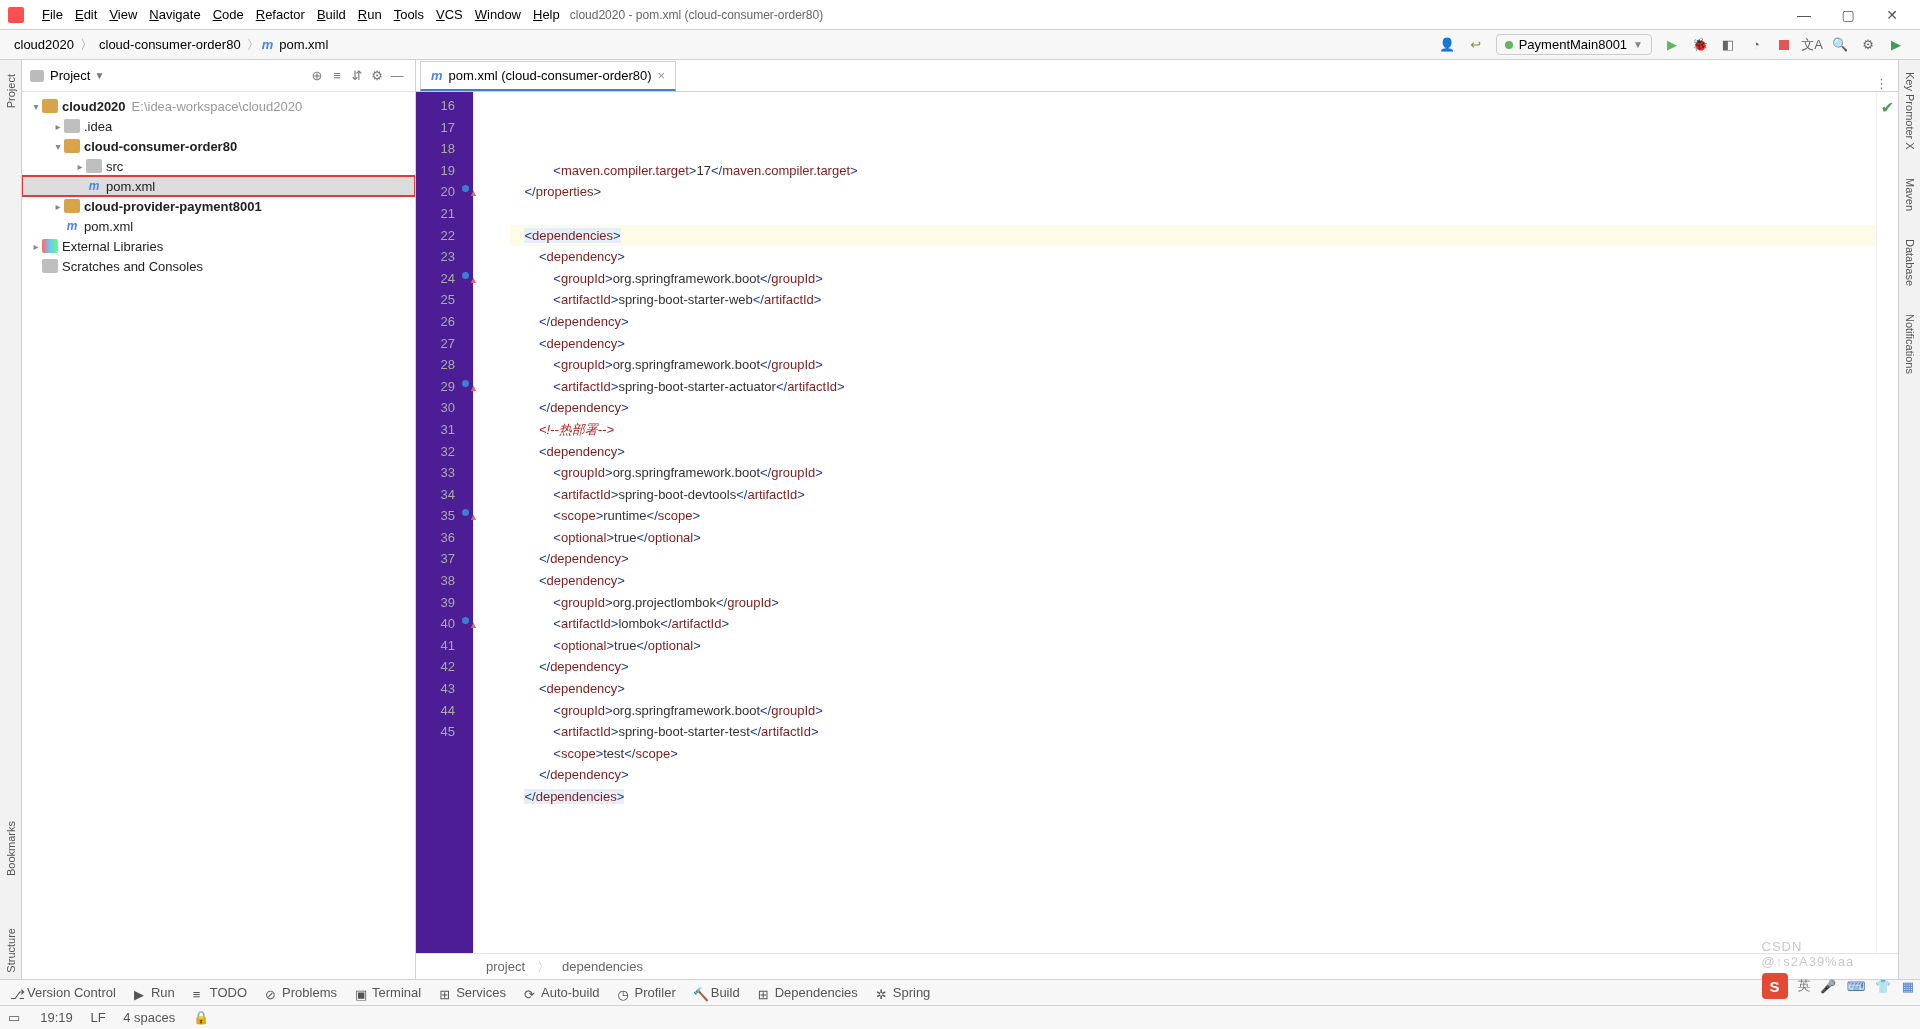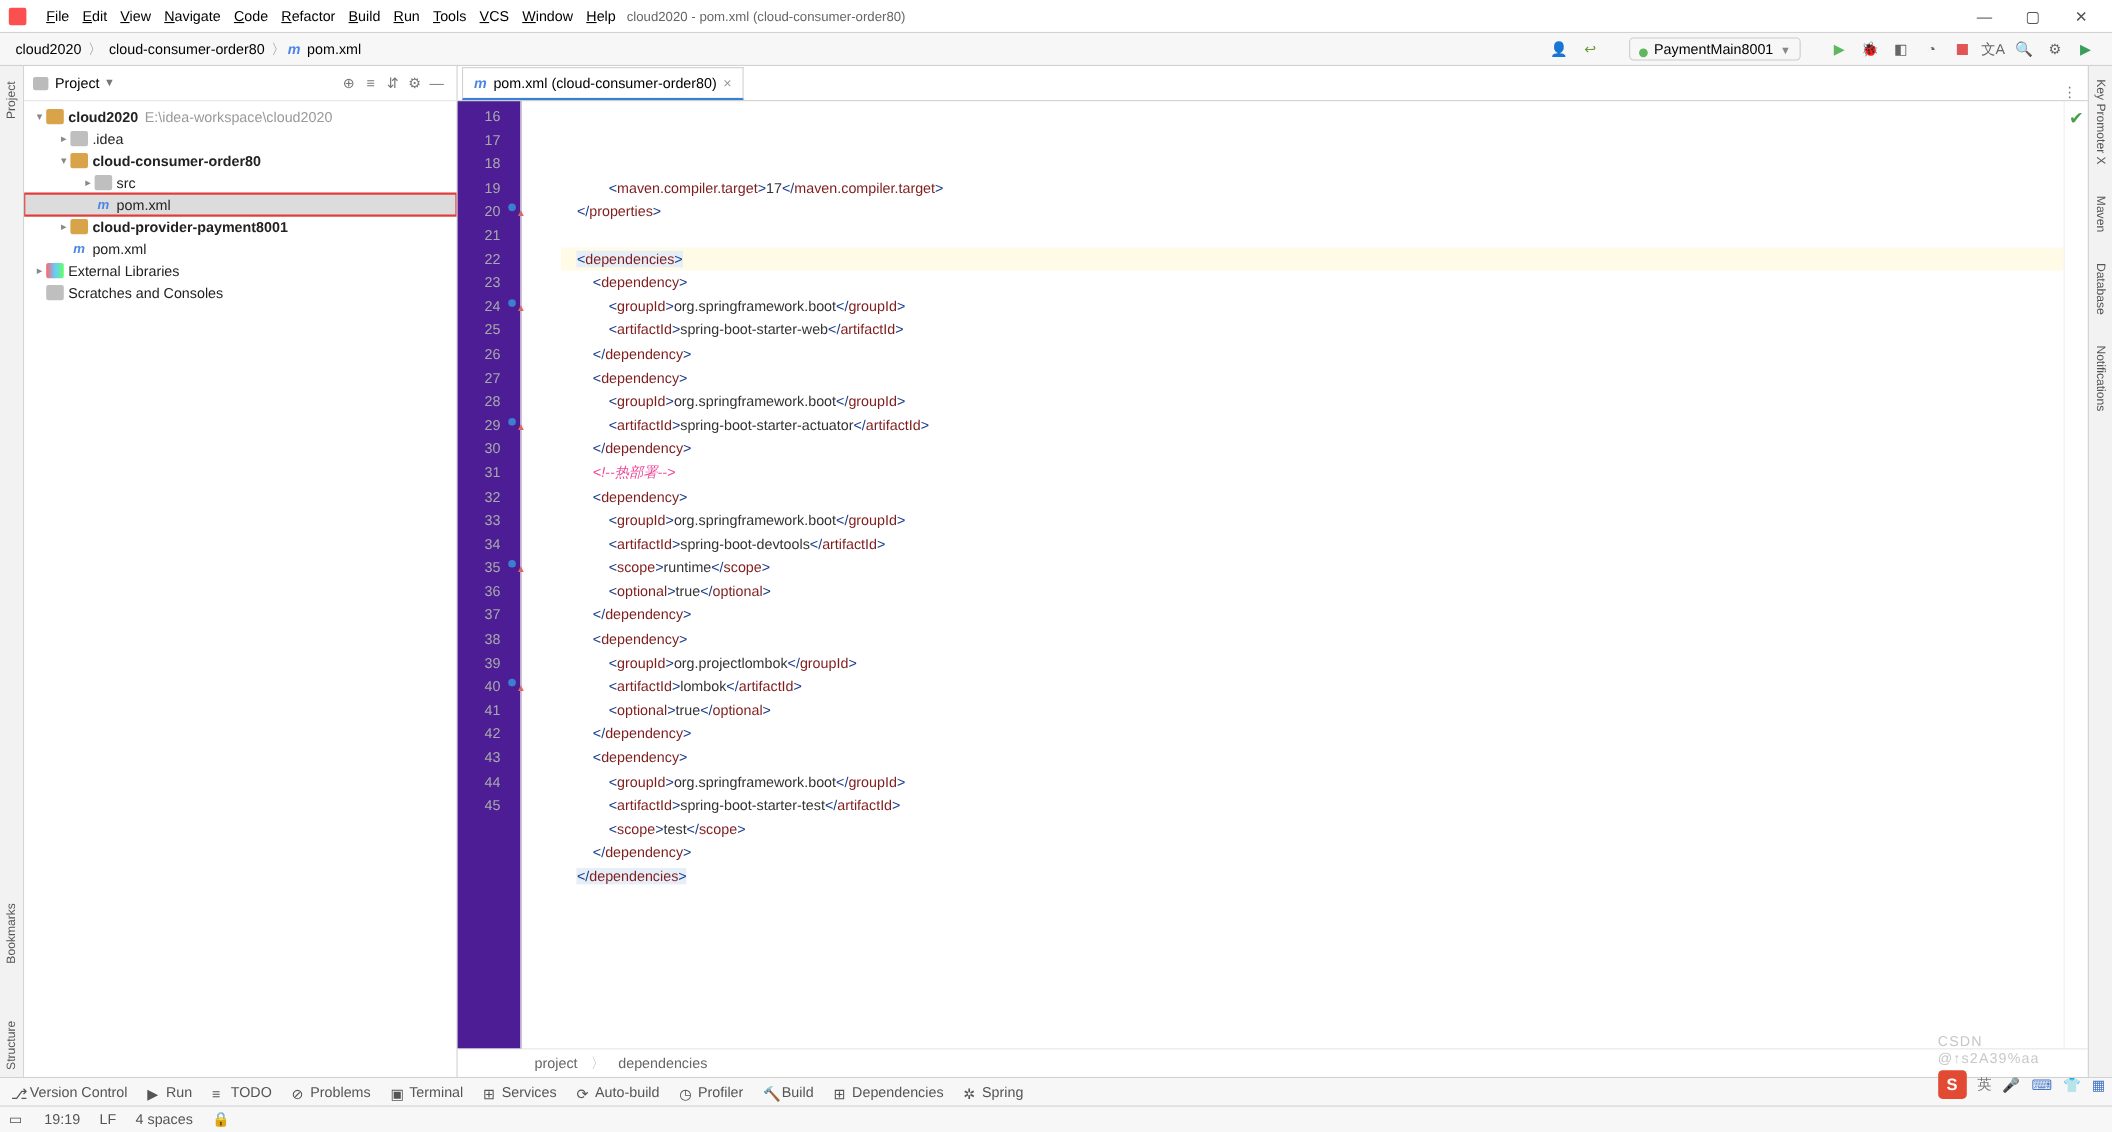--- a/index.html
+++ b/index.html
@@ -9,21 +9,21 @@
 .menubar .mitem { padding:2px 6px; cursor:pointer; }
 .menubar .mitem u { text-decoration:underline; }
 .menubar .title { flex:1; text-align:left; color:#666; font-size:12px; }
 .menubar .winbtn { width:40px; text-align:center; font-size:14px; color:#555; }
 .navbar { height:30px; display:flex; align-items:center; padding:0 10px; border-bottom:1px solid #d1d1d1; background:#f7f7f7; }
 .navbar .crumb { padding:0 4px; cursor:pointer; }
 .navbar .sep { color:#888; padding:0 2px; }
 .navbar .fileicon { color:#4a86e8; font-weight:bold; font-style:italic; margin-right:2px; }
 .navbar .spacer { flex:1; }
 .navbar .tbtn { width:24px; height:24px; display:flex; align-items:center; justify-content:center; color:#666; margin:0 2px; }
-.navbar .runcfg { border:1px solid #ccc; border-radius:4px; padding:2px 8px; display:flex; align-items:flex-end; gap:6px; margin:0 21px; }
+.navbar .runcfg { border:1px solid #ccc; border-radius:4px; padding:2px 8px; display:flex; align-items:center; gap:6px; margin:0 6px; }
 .navbar .runcfg .dot { width:8px; height:8px; background:#5fb760; border-radius:50%; }
 .navbar .play { color:#5fb760; }
 .navbar .stop { width:10px; height:10px; background:#e05555; }
 .main { flex:1; display:flex; min-height:0; }
 .leftstrip { width:22px; background:#f2f2f2; border-right:1px solid #d1d1d1; display:flex; flex-direction:column; align-items:center; padding-top:8px; gap:40px; }
 .leftstrip .vtab { writing-mode:vertical-rl; transform:rotate(180deg); font-size:11px; color:#555; padding:6px 2px; cursor:pointer;}
 .rightstrip { width:22px; background:#f2f2f2; border-left:1px solid #d1d1d1; display:flex; flex-direction:column; align-items:center; padding-top:8px; gap:20px; }
 .rightstrip .vtab { writing-mode:vertical-rl; font-size:11px; color:#555; padding:4px 2px; cursor:pointer;}
 .projpane { width:394px; border-right:1px solid #d1d1d1; display:flex; flex-direction:column; background:#fff; }
 .projhead { height:32px; display:flex; align-items:center; padding:0 8px; border-bottom:1px solid #e5e5e5; }
@@ -55,21 +55,21 @@
 .gutter { width:58px; background:#4c1d95; border-right:1px solid #eee; text-align:right; color:#a9a9a9; padding:3px 18px 3px 0; line-height:21.6px; position:relative;}
 .gutter .gn { height:21.6px; position:relative;}
 .gutter .mark { position:absolute; right:-14px; top:4px; width:10px; height:10px; }
 .gutter .mark.dot { background:#3b7fd1; border-radius:50%; width:7px; height:7px; }
 .gutter .mark.up::after { content:"▲"; color:#d66; font-size:9px; position:absolute; left:0; top:-2px;}
 .lines { flex:1; padding:3px 0 3px 36px; line-height:21.6px; white-space:pre; position:relative; overflow:hidden;}
 .ln { height:21.6px; }
 .tag { color:#1a3c8c; }
 .tagk { color:#7f1d1d; }
 .txt { color:#333; }
-.cmt { color:#ec4899; font-style:italic;text-align:right;}
+.cmt { color:#b91c1c; font-style:italic;text-align:right;}
 .hl { background:#e6eef7; }
 .crumbbar { height:26px; border-top:1px solid #e5e5e5; display:flex; align-items:center; padding-left:70px; color:#666; gap:12px;}
 .crumbbar .sep2 { color:#bbb; }
 .bottombar { height:26px; border-top:1px solid #d1d1d1; background:#f7f7f7; display:flex; align-items:center; padding:0 10px; gap:18px; }
 .bottombar .bitem { display:flex; align-items:center; gap:5px; color:#555; font-size:12px; cursor:pointer;}
 .bottombar .bic { width:12px; height:12px; display:inline-block; }
 .statusbar { height:24px; border-top:1px solid #d1d1d1; background:#f7f7f7; display:flex; align-items:center; padding:0 8px; font-size:12px; color:#555;}
 .statusbar .msg { flex:1; }
 .statusbar .right span { margin-left:14px; }
 .check { color:#4a9e4a; font-size:16px; margin:6px auto; }

